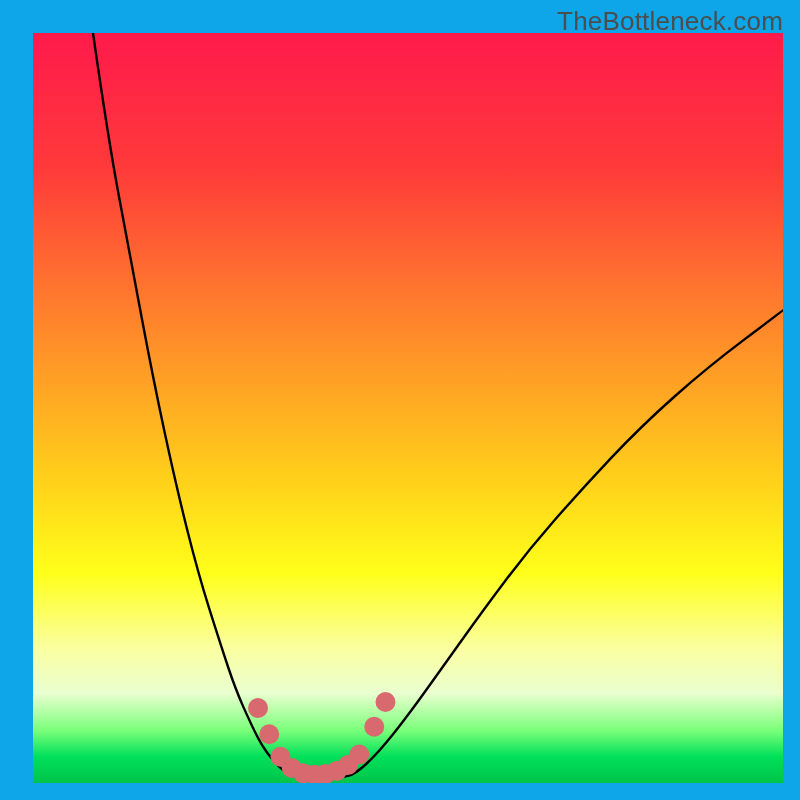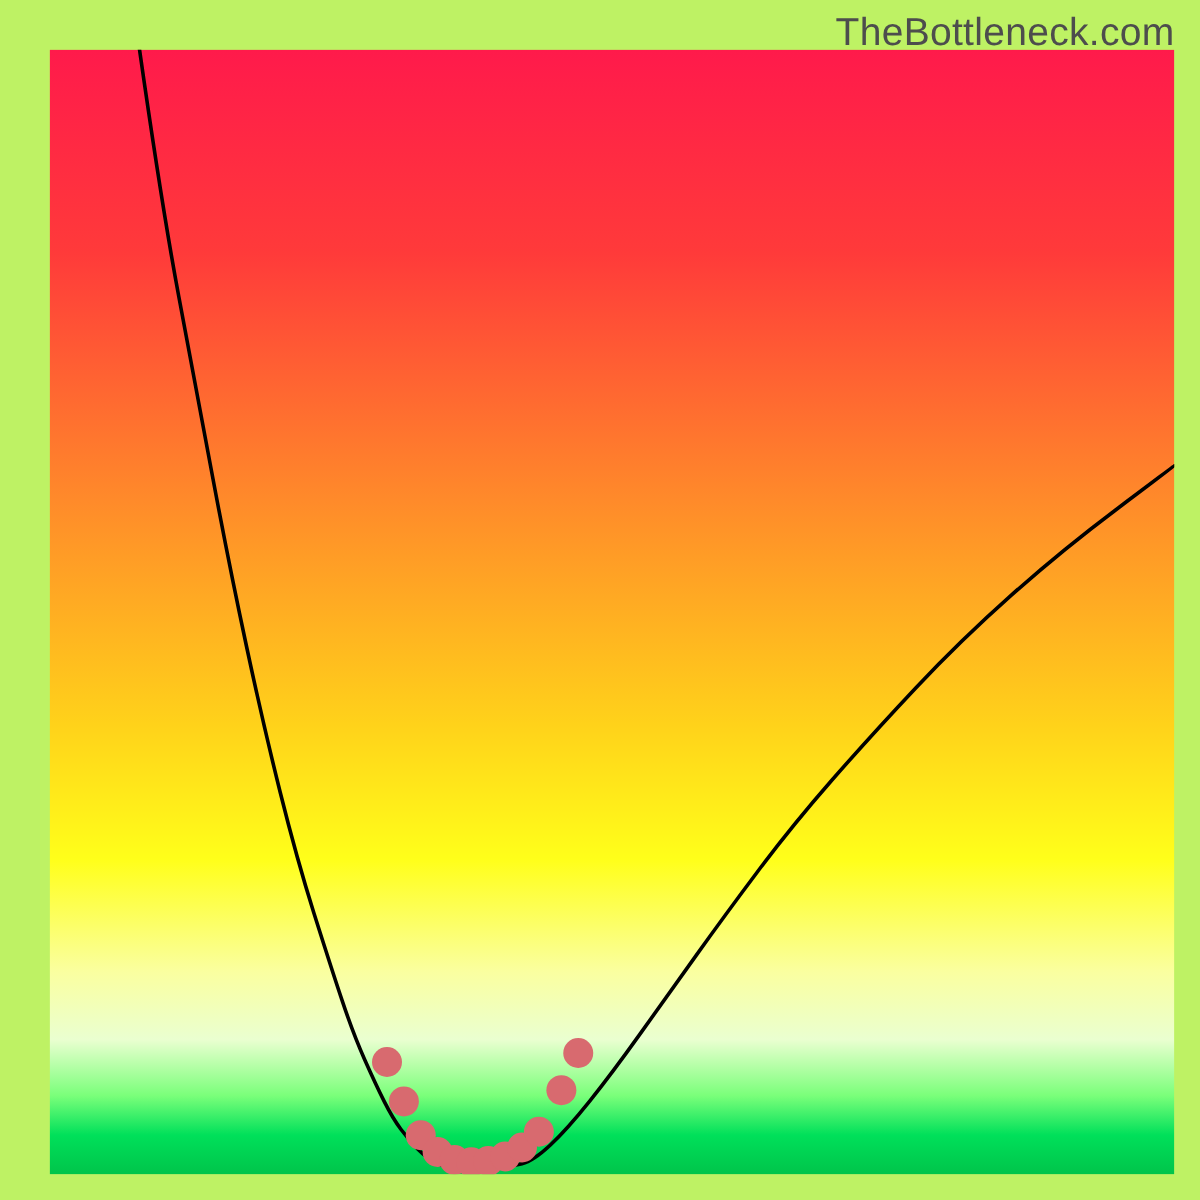--- a/index.html
+++ b/index.html
@@ -10,21 +10,21 @@
     background: #000;
     overflow: hidden;
     font-family: Arial, Helvetica, sans-serif;
   }
   .frame {
     position: absolute;
     top: 0;
     left: 0;
     width: 800px;
     height: 800px;
-    background: #bef264;
+    background: #0ea5e9;
   }
   .plot {
     position: absolute;
     top: 33px;
     left: 33px;
     width: 750px;
     height: 750px;
     overflow: hidden;
   }
   .watermark {

